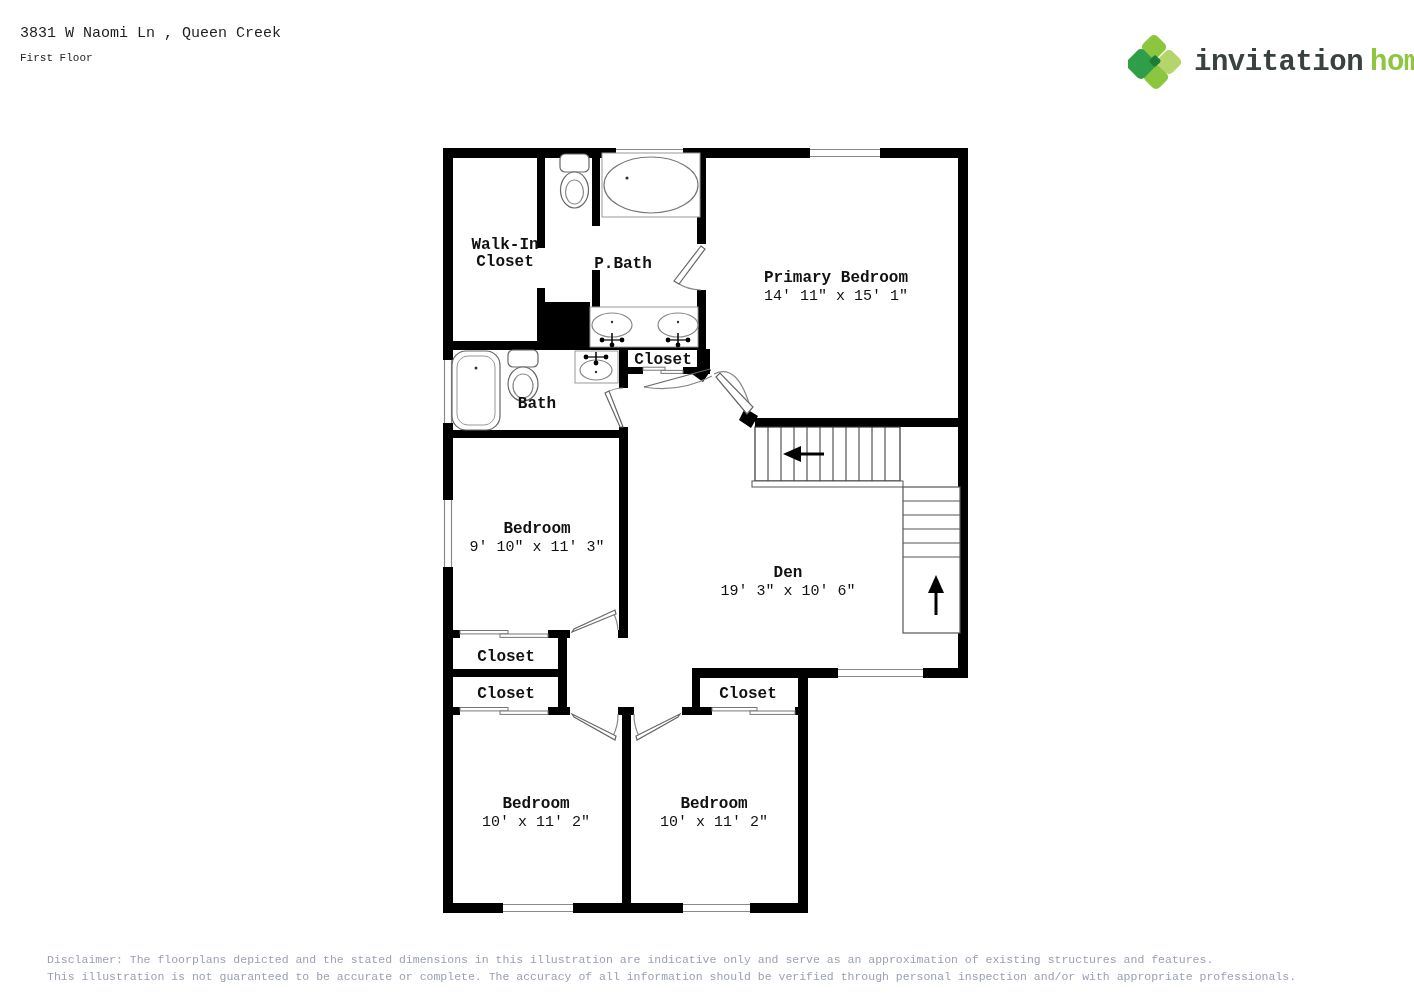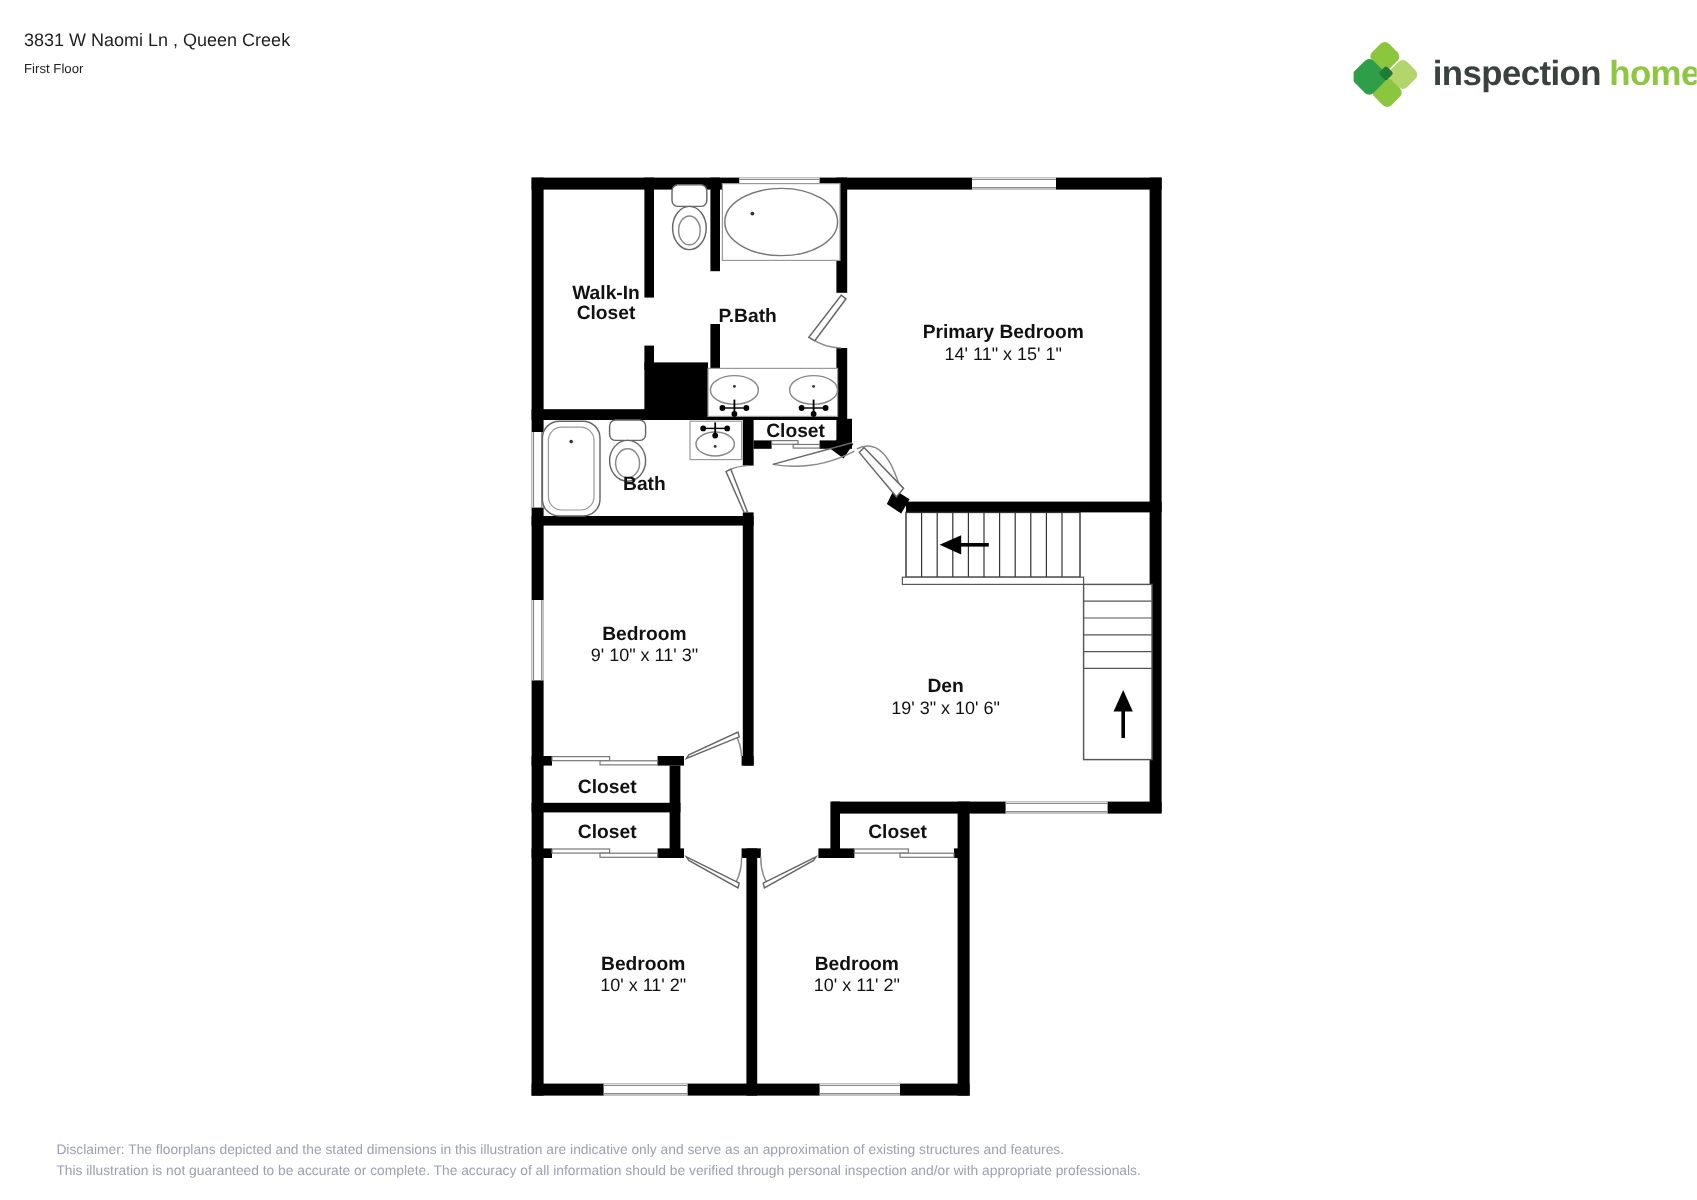--- a/index.html
+++ b/index.html
@@ -1,17 +1,17 @@
 <!DOCTYPE html>
 <html><head>
 <meta charset="utf-8">
 <style>
   html,body{margin:0;padding:0;background:#ffffff;}
   .page{position:relative;width:1414px;height:1000px;background:#fff;overflow:hidden;
-        font-family:Liberation Sans, sans-serif;}
+        font-family:Liberation Mono, monospace;}
   .addr{position:absolute;left:20px;top:22px;font-size:15px;color:#1f1f1f;line-height:24px;}
   .addr .l2{font-size:11px;}
   .logo{position:absolute;left:1128px;top:33px;display:flex;align-items:center;}
   .logo-text{margin-left:10px;font-size:29px;font-weight:bold;letter-spacing:-0.5px;white-space:nowrap;}
   .logo-text .w1{color:#3a423e;}
   .logo-text .w2{color:#8dc63f;margin-left:7px;}
   .plan-svg{position:absolute;left:0;top:0;}
   .disc{position:absolute;left:47px;font-size:11.5px;color:#9aa1b0;}
   .disc.l1{top:953px;}
   .disc.l2{top:970px;}
@@ -30,21 +30,21 @@
 
   <div class="logo">
     <svg width="56" height="58" viewBox="0 0 56 58">
       <rect x="16" y="4" width="20" height="20" rx="5" transform="rotate(45 26 14)" fill="#8cc63f"></rect>
       <rect x="31" y="19" width="20" height="20" rx="5" transform="rotate(45 41 29)" fill="#b3d56b"></rect>
       <rect x="18" y="34" width="20" height="20" rx="5" transform="rotate(45 28 44)" fill="#8cc63f"></rect>
       <rect x="1" y="19" width="24" height="24" rx="5" transform="rotate(45 13 31)" fill="#2f9e48"></rect>
       <rect x="22.5" y="23.5" width="9" height="9" rx="2" transform="rotate(45 27 28)" fill="#1f7c37"></rect>
     </svg>
     <div class="logo-text">
-      <span class="w1">inspection</span><span class="w2">homes</span>
+      <span class="w1">invitation</span><span class="w2">homes</span>
     </div>
   </div>
 
   <svg class="plan-svg" width="1414" height="1000" viewBox="0 0 1414 1000">
 
     <g fill="#000">
       <rect x="443" y="148" width="525" height="10"></rect>
       <rect x="443" y="148" width="10" height="765"></rect>
       <rect x="958" y="148" width="10" height="529"></rect>
       <rect x="443" y="903" width="365" height="10"></rect>

